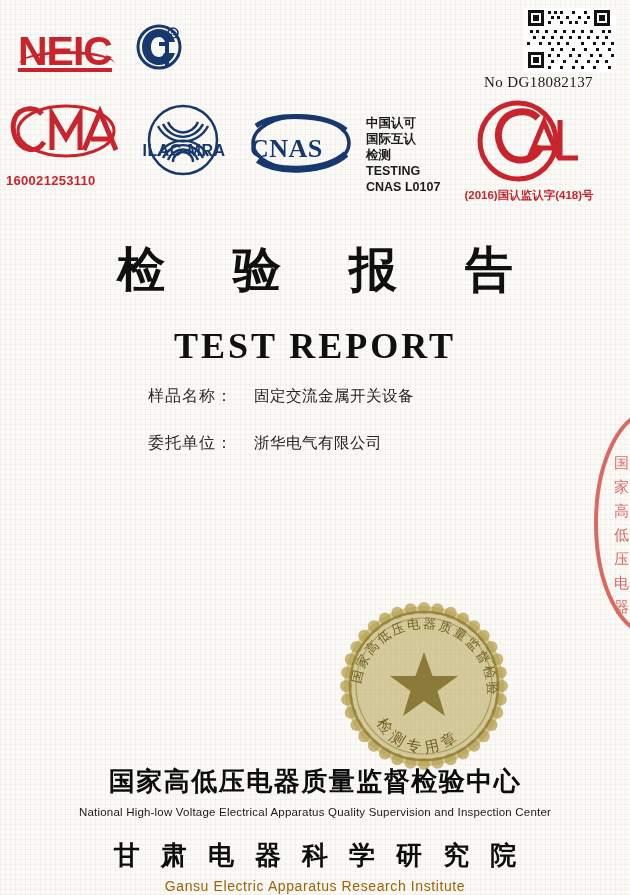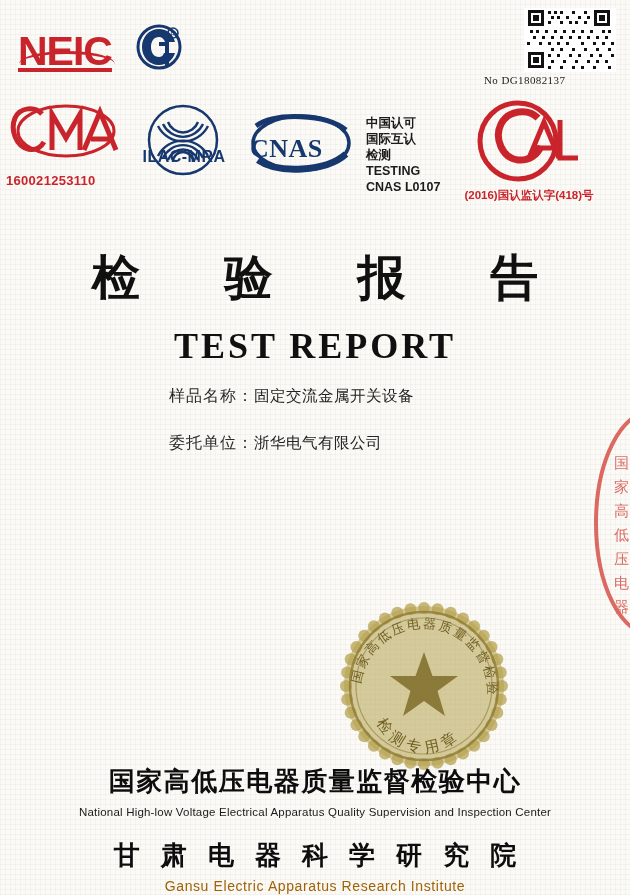--- a/index.html
+++ b/index.html
@@ -55,21 +55,21 @@
     position: absolute;
     top: 24px; left: 136px;
     width: 46px; height: 46px;
   }
 
   
   .report-no {
     position: absolute;
     top: 74px; left: 484px;
     font-family: "Liberation Serif", serif;
-    font-size: 11px;
+    font-size: 15px;
     color: #1a1a1a;
     letter-spacing: 0.4px;
   }
 
   
   .cma {
     position: absolute;
     top: 100px; left: 8px;
     width: 116px; height: 62px;
   }
@@ -84,21 +84,21 @@
   }
 
   
   .ilac {
     position: absolute;
     top: 104px; left: 128px;
     width: 110px; height: 72px;
   }
   .ilac-text {
     position: absolute;
-    top: 148px; left: 132px;
+    top: 142px; left: 132px;
     width: 104px;
     text-align: center;
     font-family: "Liberation Sans", sans-serif;
     font-weight: bold;
     font-size: 16px;
     color: #16386e;
     letter-spacing: 0.5px;
   }
 
   
@@ -143,27 +143,26 @@
     font-weight: bold;
     font-size: 11.5px;
     color: #c9242c;
   }
 
   
   .title-cn {
     position: absolute;
     top: 238px; left: 0; width: 630px;
     text-align: center;
-    font-family: Liberation Mono, monospace;
+    font-family: Liberation Serif, serif;
     font-size: 48px;
     font-weight: bold;
     letter-spacing: 28px;
     text-indent: 28px;
     color: #101010;
-    margin-top: 8px;
   }
   .title-en {
     position: absolute;
     top: 325px; left: 0; width: 630px;
     text-align: center;
     font-family: "Liberation Serif", serif;
     font-size: 36px;
     font-weight: bold;
     letter-spacing: 3px;
     color: #101010;
@@ -175,21 +174,20 @@
     top: 386px; left: 148px;
     width: 400px;
     font-family: "DejaVu Serif", serif;
     font-size: 16px;
     color: #2b2b2b;
   }
   .field-row {
     display: flex;
     align-items: baseline;
     margin-bottom: 26px;
-    text-align: right;
   }
   .field-label {
     width: 106px;
     flex: 0 0 106px;
     letter-spacing: 1px;
   }
   .field-label.spaced {
     letter-spacing: 1px;
   }
   .field-label .gap { display:inline-block; width: 28px; }

